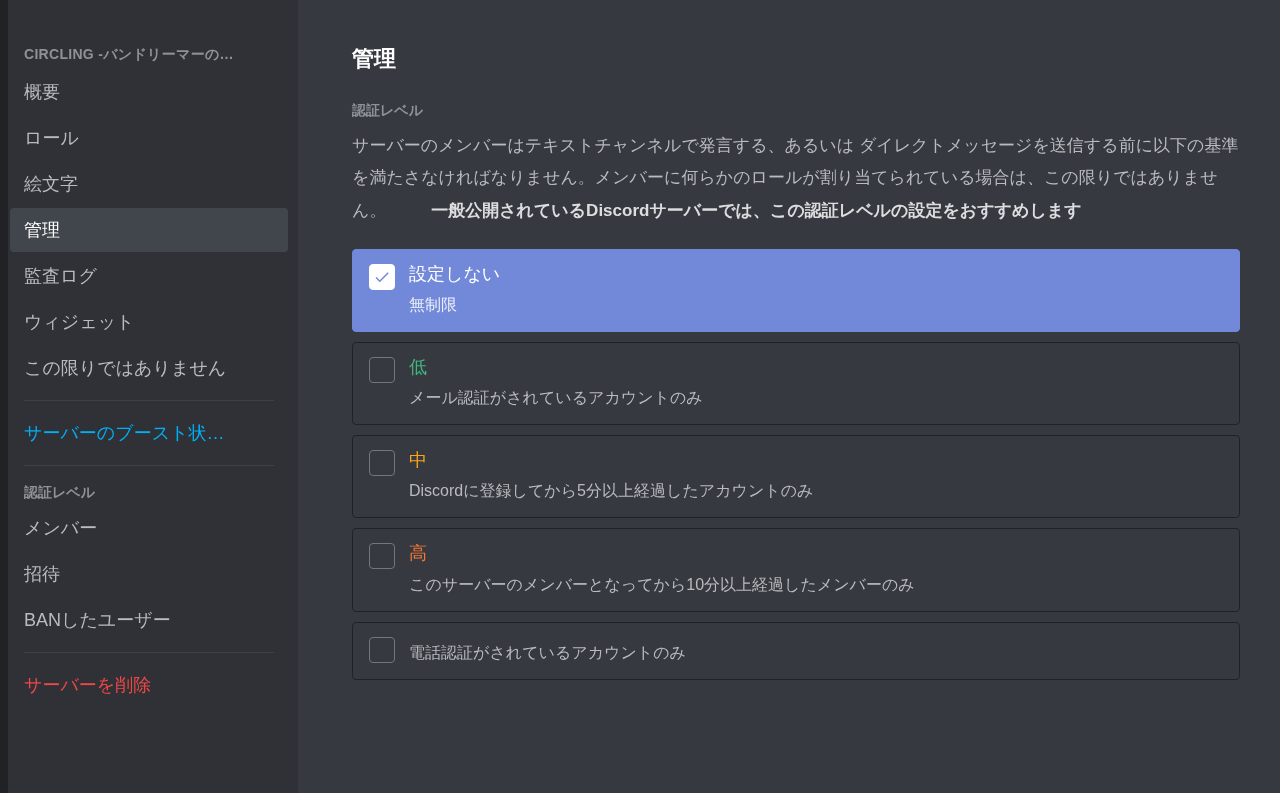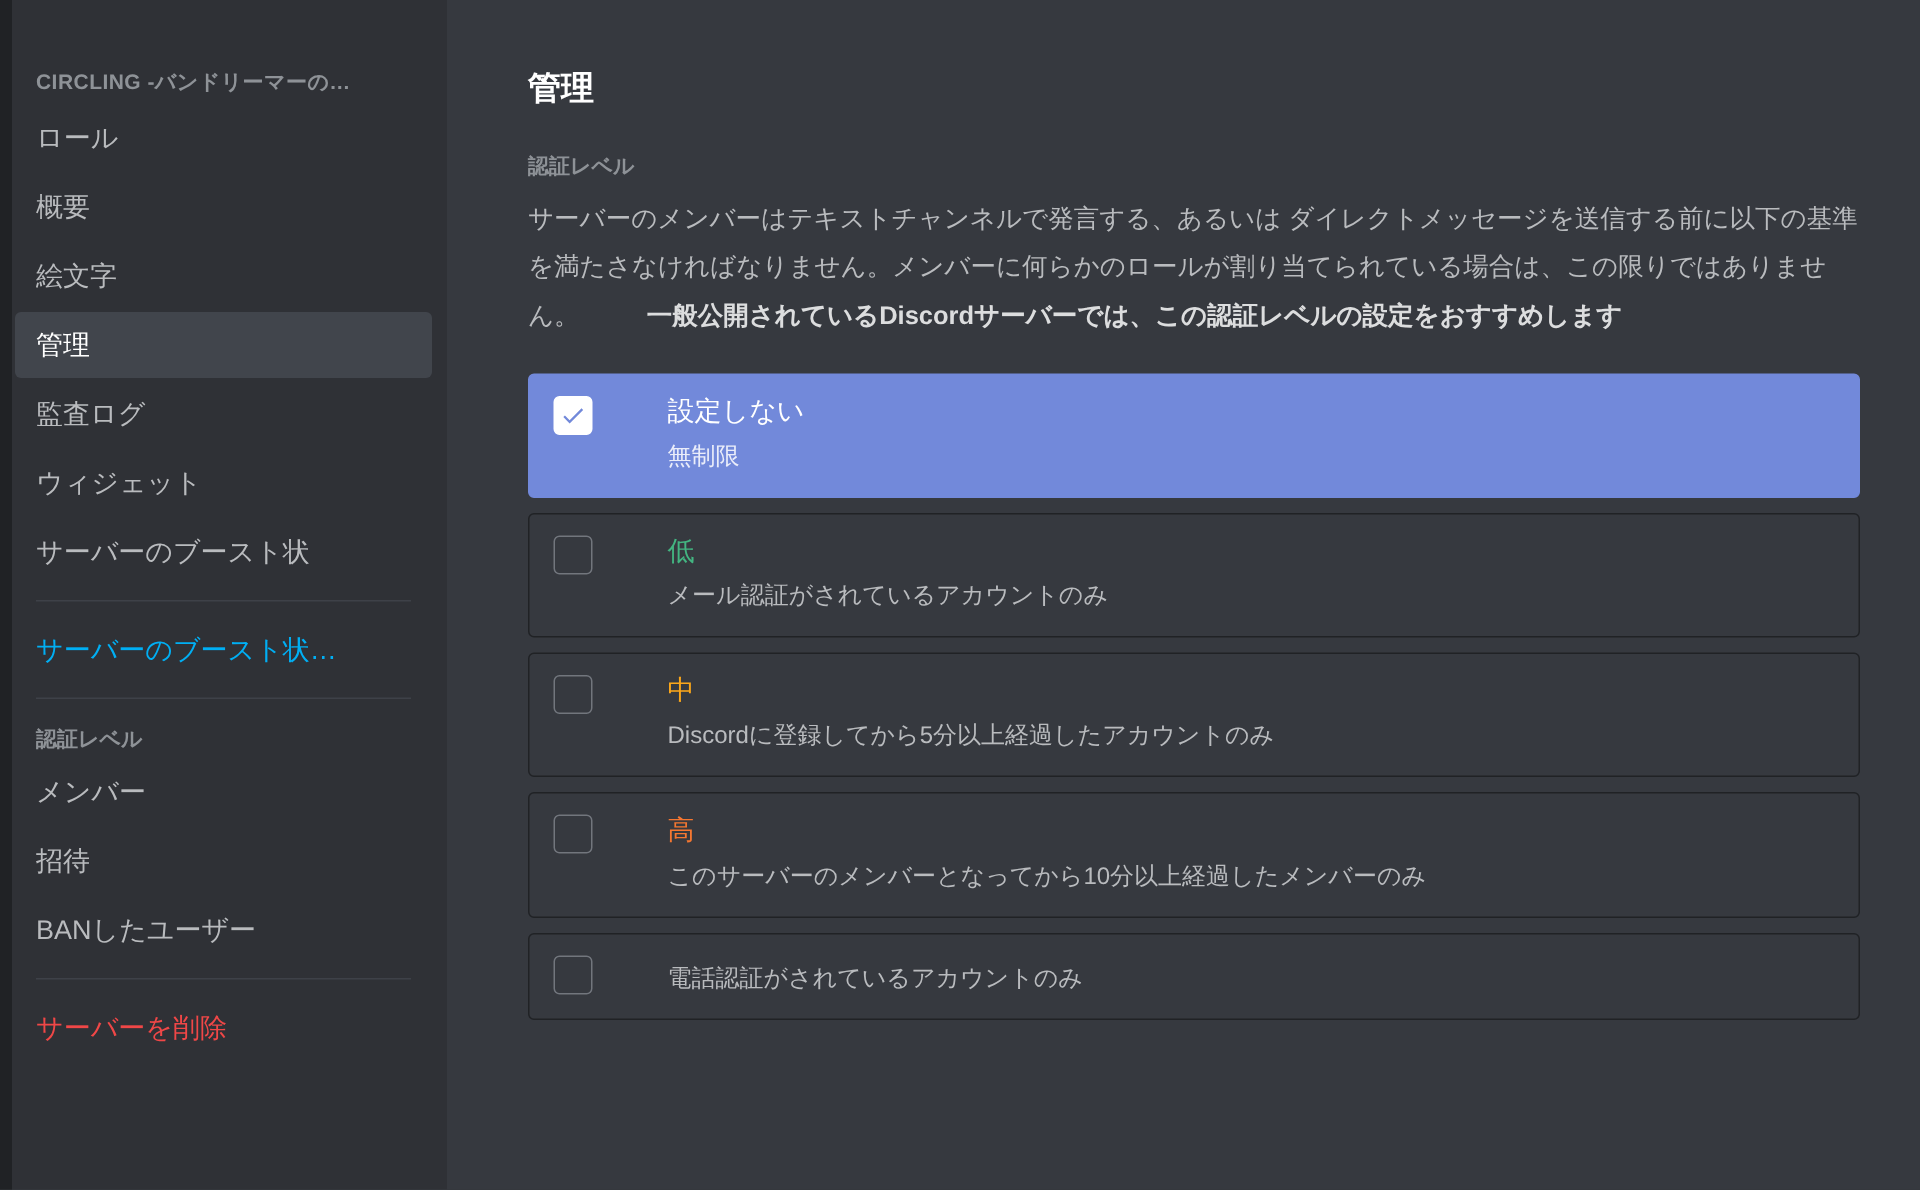--- a/index.html
+++ b/index.html
@@ -128,21 +128,21 @@
     align-items: center;
     justify-content: center;
   }
   .option.selected .checkbox {
     background: #ffffff;
     border-color: #ffffff;
   }
   .option .check-svg { display: none; }
   .option.selected .check-svg { display: block; }
 
-  .option-body { flex: 1; margin-left: 36px; }
+  .option-body { flex: 1; }
   .opt-title {
     font-size: 18px;
     font-weight: 500;
     line-height: 1.4;
   }
   .opt-desc {
     font-size: 16px;
     color: #b9bbbe;
     margin-top: 6px;
     line-height: 1.5;
@@ -161,27 +161,27 @@
 <body>
 
 <div class="app">
   <div class="sidebar-scrollbar-shadow"></div>
 
   <aside class="sidebar-col">
 
     <div class="sidebar-heading">CIRCLING -バンドリーマーの…</div>
 
     <div id="nav-main">
+        <div class="nav-item">概要</div>
         <div class="nav-item">ロール</div>
-        <div class="nav-item">概要</div>
         <div class="nav-item">絵文字</div>
         <div class="nav-item active">管理</div>
         <div class="nav-item">監査ログ</div>
         <div class="nav-item">ウィジェット</div>
-        <div class="nav-item">サーバーのブースト状</div>
+        <div class="nav-item">この限りではありません</div>
       </div>
 
     <div class="nav-sep"></div>
 
     <div class="nav-item link">サーバーのブースト状…</div>
 
     <div class="nav-sep"></div>
 
     <div class="nav-subhead">認証レベル</div>
 

